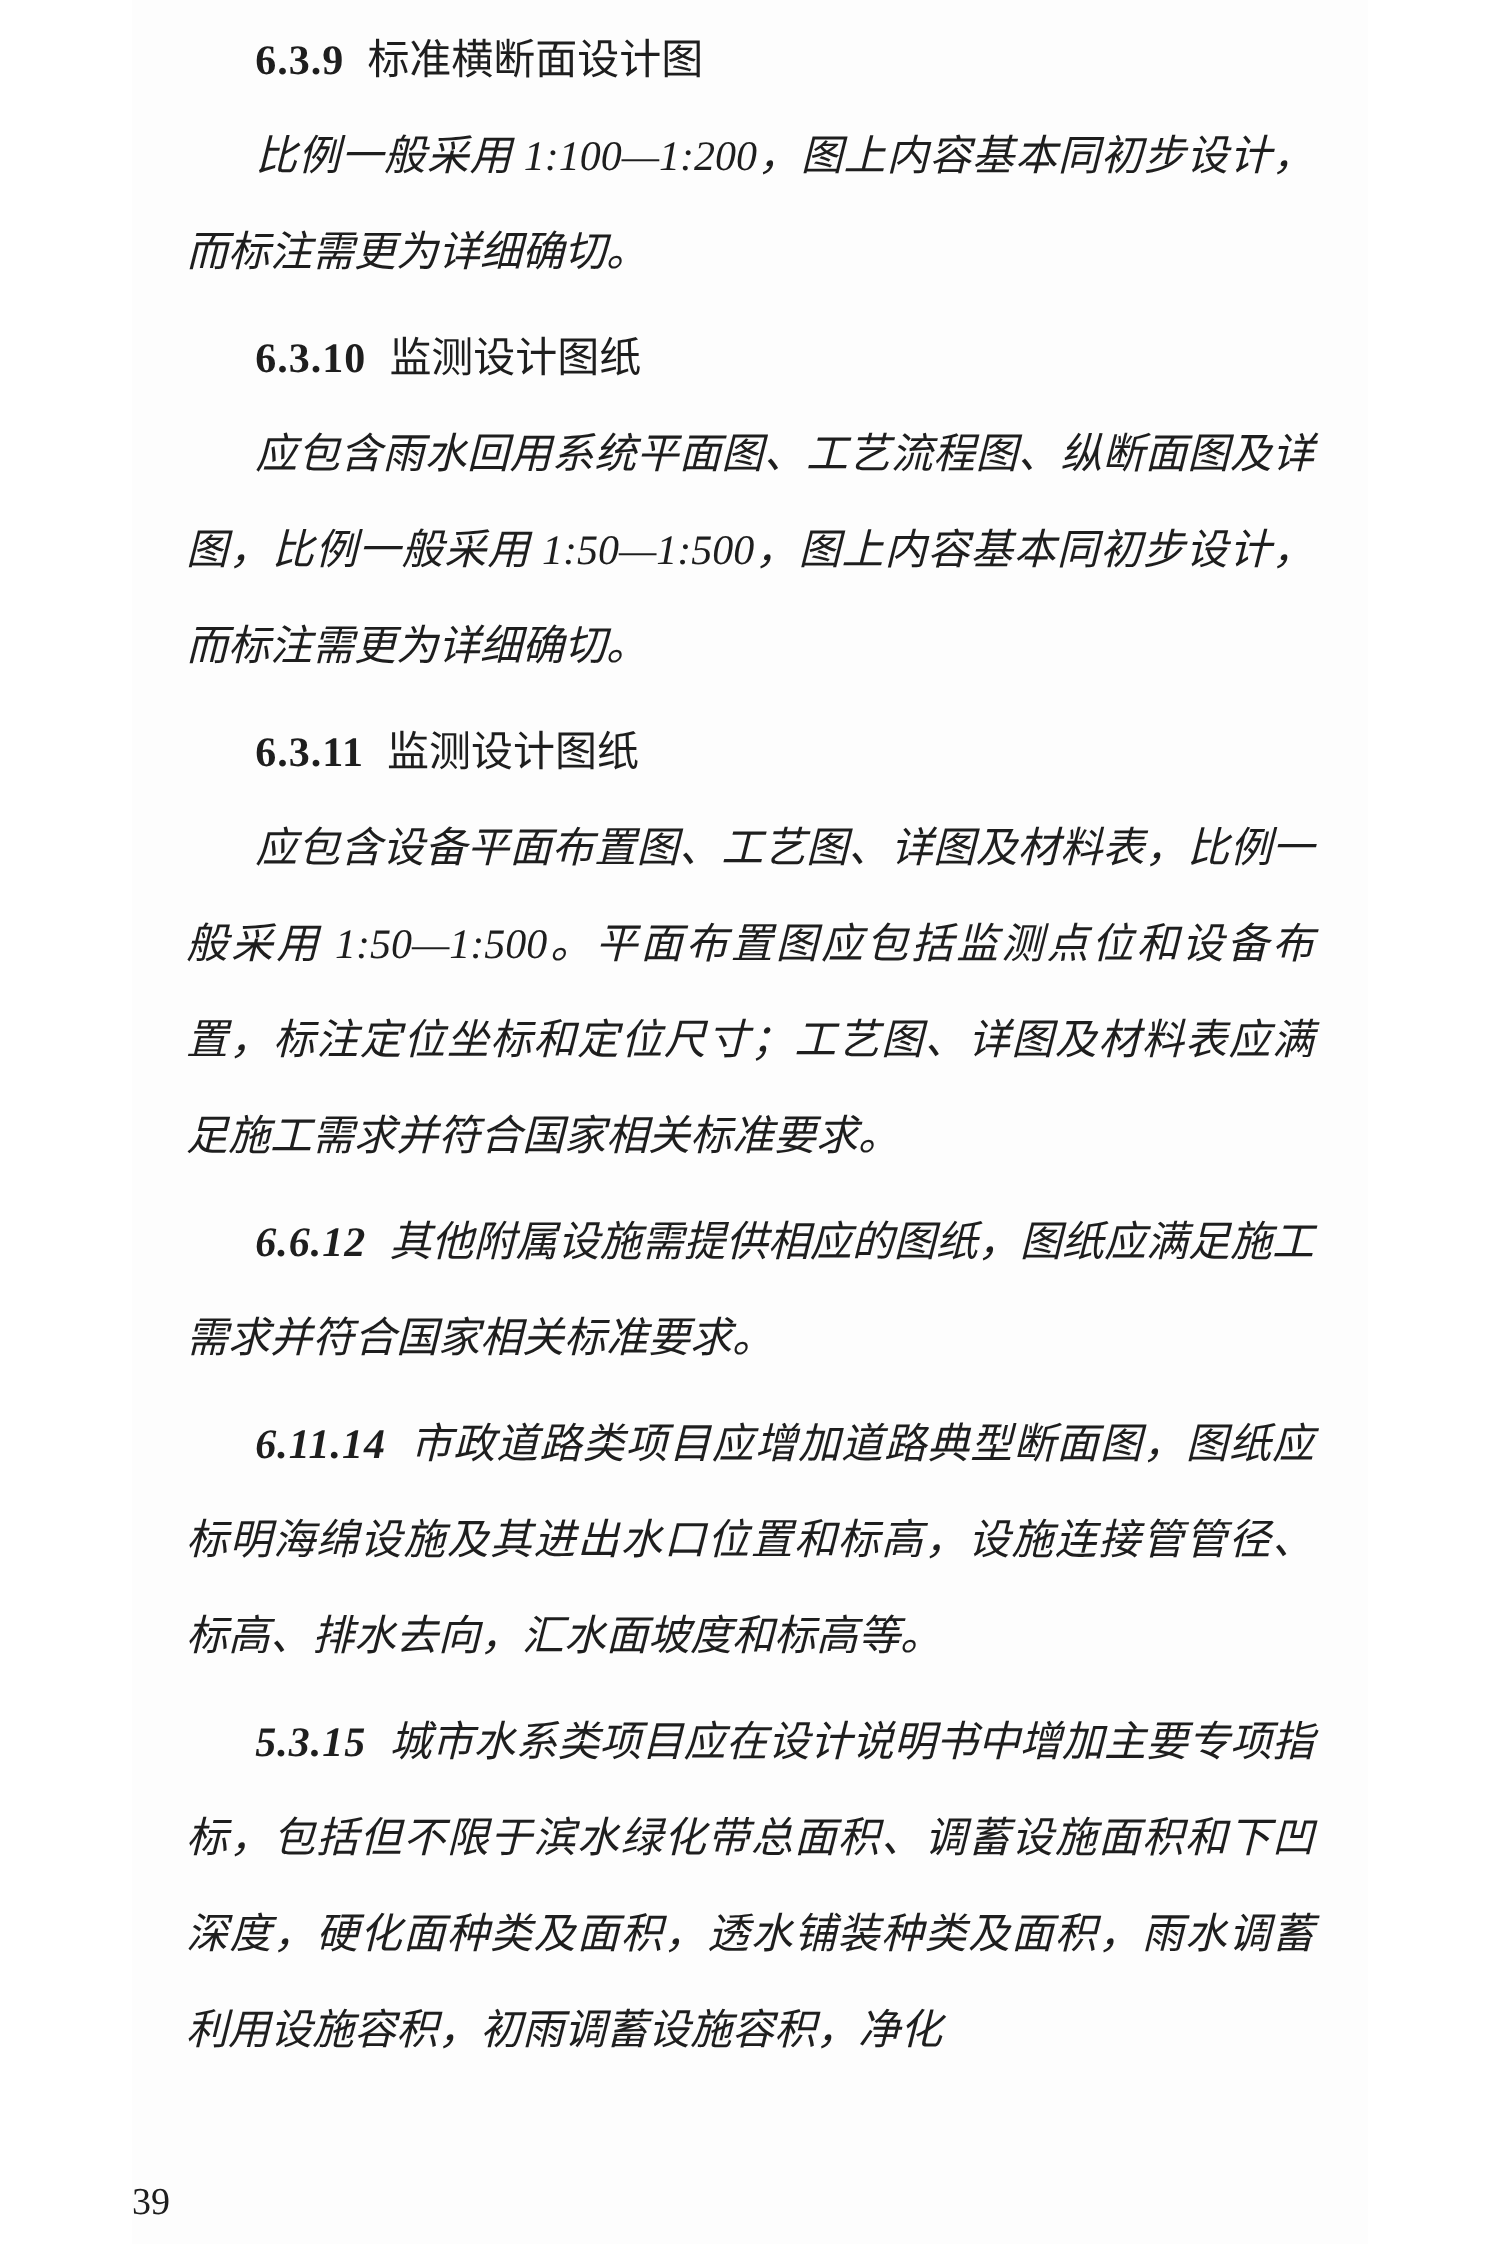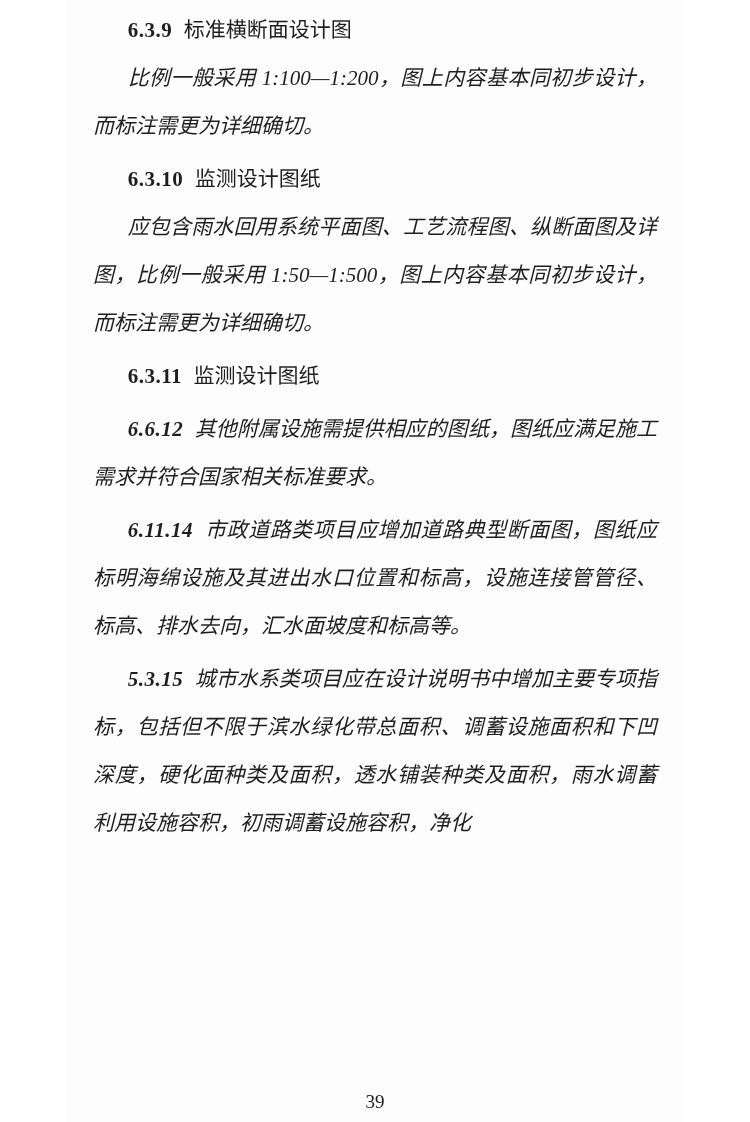--- a/index.html
+++ b/index.html
@@ -30,21 +30,21 @@
   .sec-num {
     font-weight: bold;
     letter-spacing: 0.5px;
     margin-right: 0.55em;
   }
   .footer {
     position: absolute;
     left: 0;
     bottom: 8px;
     width: 100%;
-    text-align: center;
+    text-align: left;
     font-size: 19px;
     line-height: 24px;
     text-indent: 0;
   }
 </style>
 </head>
 <body>
 
 <div class="page">
 
@@ -53,20 +53,21 @@
     <p class="body-par">比例一般采用 1:100—1:200，图上内容基本同初步设计，而标注需更为详细确切。</p>
   </div>
 
   <div class="section">
     <p class="heading"><span class="sec-num">6.3.10</span><span>监测设计图纸</span></p>
     <p class="body-par">应包含雨水回用系统平面图、工艺流程图、纵断面图及详图，比例一般采用 1:50—1:500，图上内容基本同初步设计，而标注需更为详细确切。</p>
   </div>
 
   <div class="section">
     <p class="heading"><span class="sec-num">6.3.11</span><span>监测设计图纸</span></p>
+    <p class="body-par">应包含设备平面布置图、工艺图、详图及材料表，比例一般采用 1:50—1:500。平面布置图应包括监测点位和设备布置，标注定位坐标和定位尺寸；工艺图、详图及材料表应满足施工需求并符合国家相关标准要求。</p>
   </div>
 
   <div class="section">
     <p class="body-par"><span class="sec-num">6.6.12</span><span>其他附属设施需提供相应的图纸，图纸应满足施工需求并符合国家相关标准要求。</span></p>
   </div>
 
 
   <div class="section">
     <p class="body-par"><span class="sec-num">6.11.14</span><span>市政道路类项目应增加道路典型断面图，图纸应标明海绵设施及其进出水口位置和标高，设施连接管管径、标高、排水去向，汇水面坡度和标高等。</span></p>
   </div>

